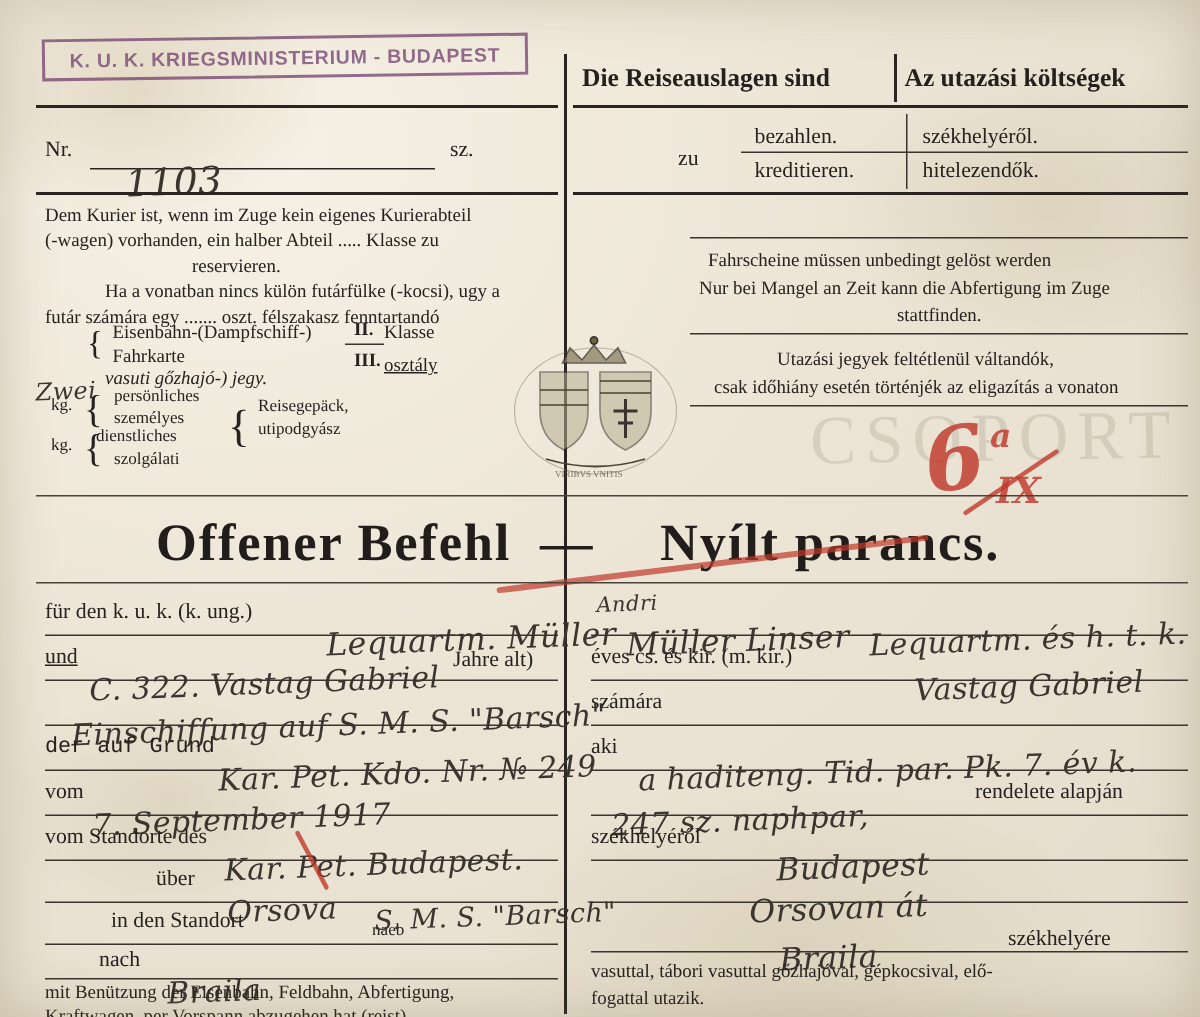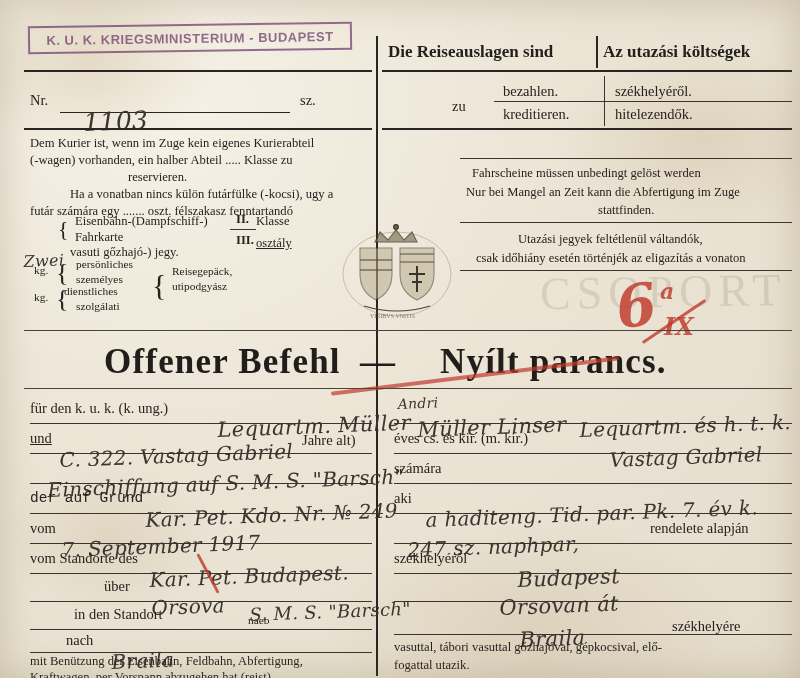--- a/index.html
+++ b/index.html
@@ -214,21 +214,21 @@
   <div class="pr lbl sm" style="left:466px; top:185px;">Nur bei Mangel an Zeit kann die Abfertigung im Zuge</div>
   <div class="pr lbl sm" style="left:598px; top:203px;">stattfinden.</div>
   <div class="pr hrule thin" style="left:460px; top:222px; width:332px;"></div>
   <div class="pr lbl sm" style="left:518px; top:232px;">Utazási jegyek feltétlenül váltandók,</div>
   <div class="pr lbl sm" style="left:476px; top:251px;">csak időhiány esetén történjék az eligazítás a vonaton</div>
   <div class="pr hrule thin" style="left:460px; top:270px; width:332px;"></div>
 
   <div class="pr lbl sm" style="left:75px; top:214px;">Eisenbahn-(Dampfschiff-)</div>
   <div class="pr lbl sm" style="left:75px; top:230px;">Fahrkarte</div>
   <div class="pr hw" style="left:24px; top:252px; font-size:16px;">Zwei</div>
-  <div class="pr lbl sm" style="left:70px; top:245px;">vasuti  gőzhajó-) jegy.</div>
+  <div class="pr lbl sm" style="left:70px; top:245px;font-style:italic;">vasuti  gőzhajó-) jegy.</div>
   <div class="pr brace" style="left:58px; top:216px;">{</div>
 
   <div class="pr lbl sm b" style="left:236px; top:212px;">II.</div>
   <div class="pr lbl sm" style="left:256px; top:214px;">Klasse</div>
   <div class="pr hrule thin" style="left:230px; top:229px; width:26px;"></div>
   <div class="pr lbl sm b" style="left:236px; top:233px;">III.</div>
   <div class="pr lbl sm" style="left:256px; top:236px;text-decoration:underline;">osztály</div>
 
   <div class="pr lbl xs" style="left:34px; top:264px;">kg.</div>
   <div class="pr brace" style="left:56px; top:258px; font-size:26px;">{</div>

